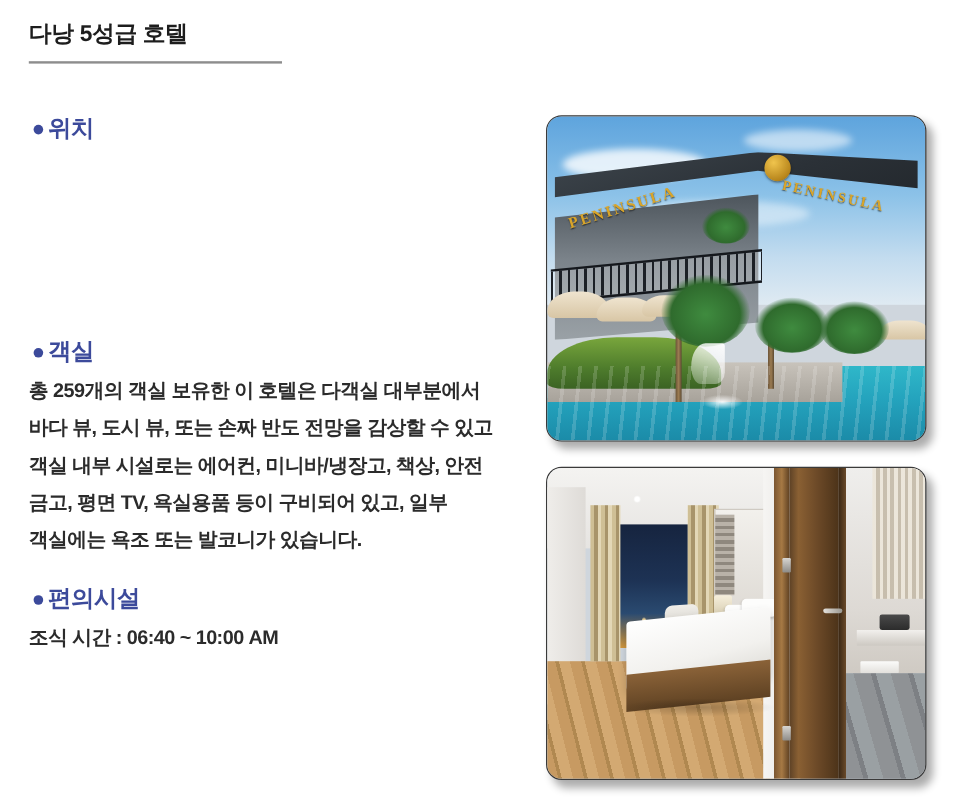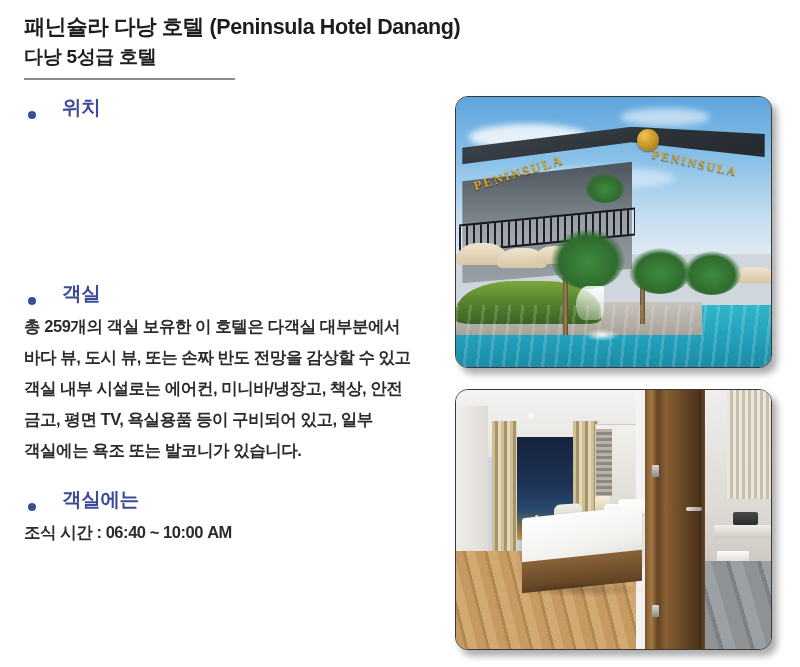--- a/index.html
+++ b/index.html
@@ -54,22 +54,22 @@
     width: 412px;
   }
 
   .section {
     margin-bottom: 12px;
   }
   .section:last-child { margin-bottom: 0; }
 
   .section-heading {
     display: flex;
-    align-items: flex-end;
-    gap: 26px;
+    align-items: center;
+    gap: 4px;
     margin-bottom: 6px;
   }
   .bullet-dot {
     width: 8px;
     height: 8px;
     border-radius: 50%;
     background: #3c4a9b;
     flex: 0 0 auto;
     margin-left: 4px;
   }
@@ -364,21 +364,20 @@
   }
   .bed-shadow {
     position: absolute; left: 20%; top: 74%; width: 40%; height: 6%;
     background: radial-gradient(ellipse, rgba(0,0,0,0.22), rgba(0,0,0,0) 72%);
   }
 </style>
 </head>
 <body>
 
 <div class="header">
-  <div class="doc-title">패닌슐라 다낭 호텔 (Peninsula Hotel Danang)</div>
   <div class="doc-subtitle">다낭 5성급 호텔</div>
   <div class="title-rule"></div>
 </div>
 
 <div class="content-col">
 
   <div class="section sec-location">
     <div class="section-heading">
       <span class="bullet-dot"></span>
       <span class="section-title">위치</span>
@@ -389,21 +388,21 @@
     <div class="section-heading">
       <span class="bullet-dot"></span>
       <span class="section-title">객실</span>
     </div>
     <div class="section-body">총 259개의 객실 보유한 이 호텔은 다객실 대부분에서 바다 뷰, 도시 뷰, 또는 손짜 반도 전망을 감상할 수 있고 객실 내부 시설로는 에어컨, 미니바/냉장고, 책상, 안전 금고, 평면 TV, 욕실용품 등이 구비되어 있고, 일부 객실에는 욕조 또는 발코니가 있습니다.</div>
   </div>
 
   <div class="section sec-amenities">
     <div class="section-heading">
       <span class="bullet-dot"></span>
-      <span class="section-title">객실에는</span>
+      <span class="section-title">편의시설</span>
     </div>
     <div class="section-note">조식 시간 : 06:40 ~ 10:00 AM</div>
   </div>
 
 </div>
 
 <div class="photo photo-exterior">
   <div class="photo-canvas">
     <div class="sky"></div>
     <div class="cloud c1"></div>

